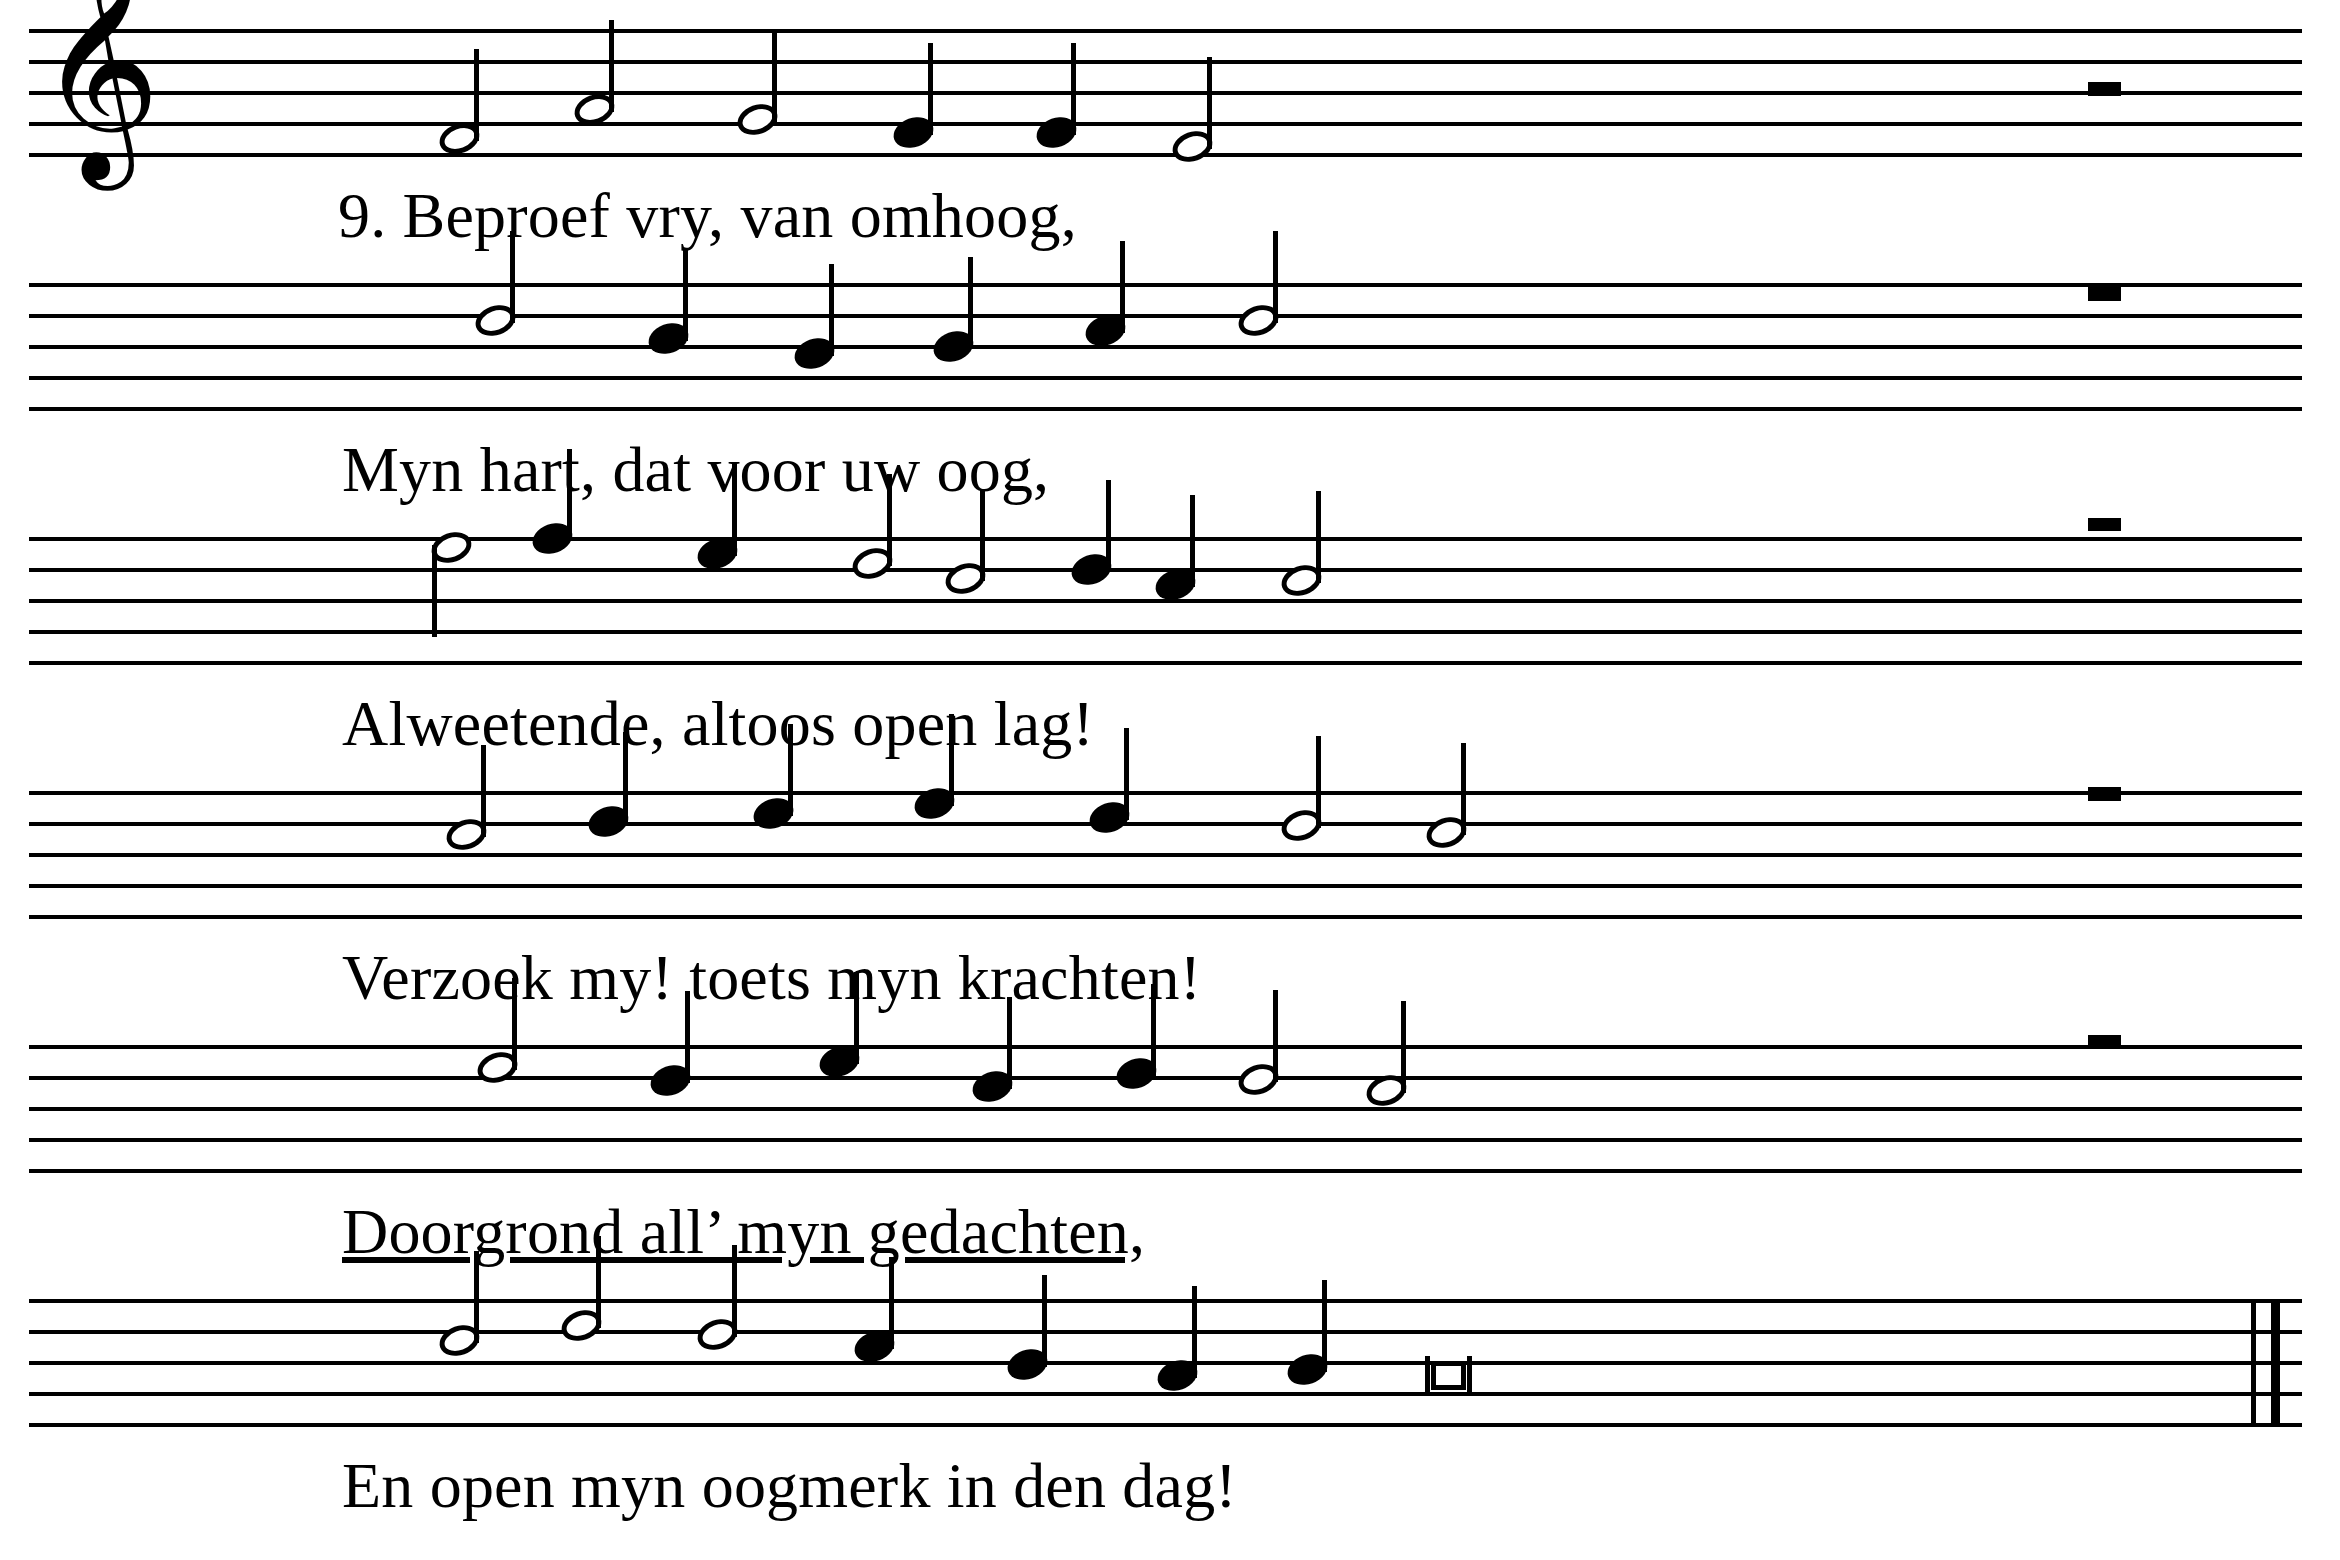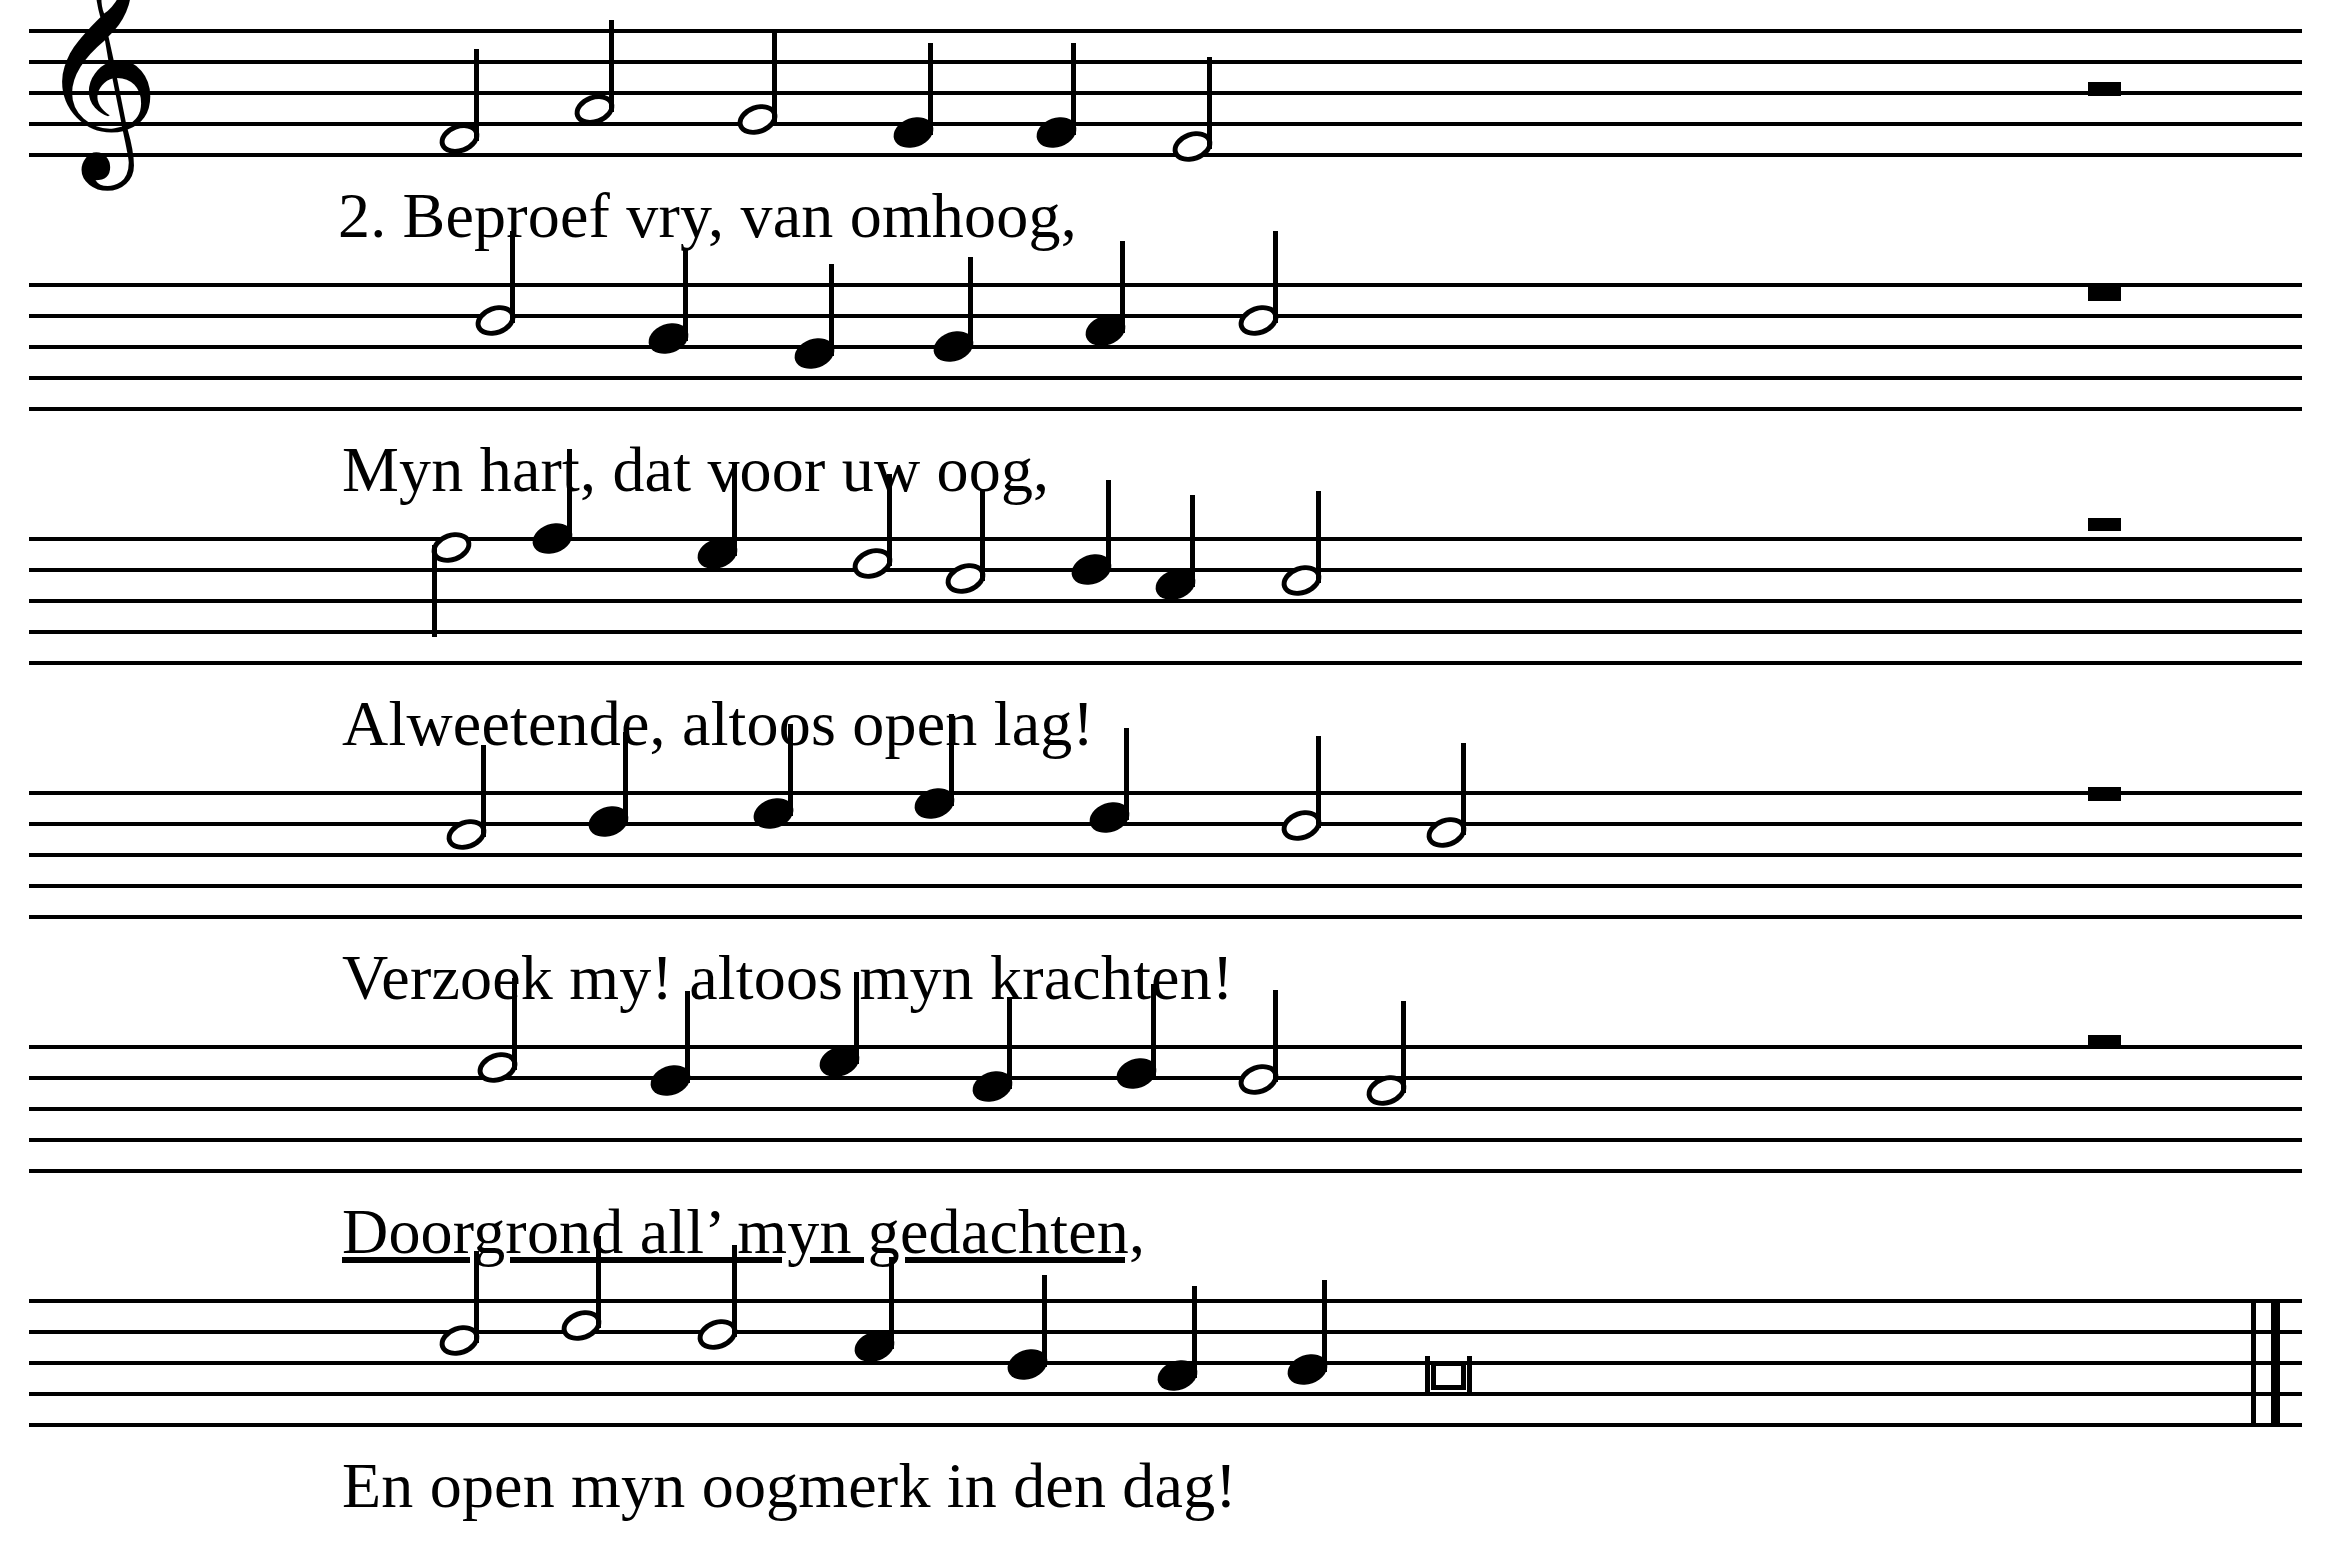--- a/index.html
+++ b/index.html
@@ -180,21 +180,21 @@
           <div class="head"></div>
             <div class="stem up"></div>
         </div>
         <div class="note half open" style="left:1172px; top:132px;">
           <div class="head"></div>
             <div class="stem up"></div>
         </div>
         <div class="rest" style="left:2088px; top:82px;"></div>
       </div>
     </div>
-    <div class="lyric first">2. Beproef vry, van omhoog,</div>
+    <div class="lyric first">9. Beproef vry, van omhoog,</div>
   </div>
 
   <div class="system" style="height:254px;">
     <div class="staff" style="height:184px;">
       <div class="line l1"></div>
       <div class="line l2"></div>
       <div class="line l3"></div>
       <div class="line l4"></div>
       <div class="line l5"></div>
       <div class="staff-inner">
@@ -306,21 +306,21 @@
           <div class="head"></div>
             <div class="stem up"></div>
         </div>
         <div class="note half open" style="left:1426px; top:56px;">
           <div class="head"></div>
             <div class="stem up"></div>
         </div>
         <div class="rest" style="left:2088px; top:25px;"></div>
       </div>
     </div>
-    <div class="lyric">Verzoek my! altoos myn krachten!</div>
+    <div class="lyric">Verzoek my! toets myn krachten!</div>
   </div>
 
   <div class="system" style="height:254px;text-decoration:underline;">
     <div class="staff" style="height:184px;">
       <div class="line l1"></div>
       <div class="line l2"></div>
       <div class="line l3"></div>
       <div class="line l4"></div>
       <div class="line l5"></div>
       <div class="staff-inner">

